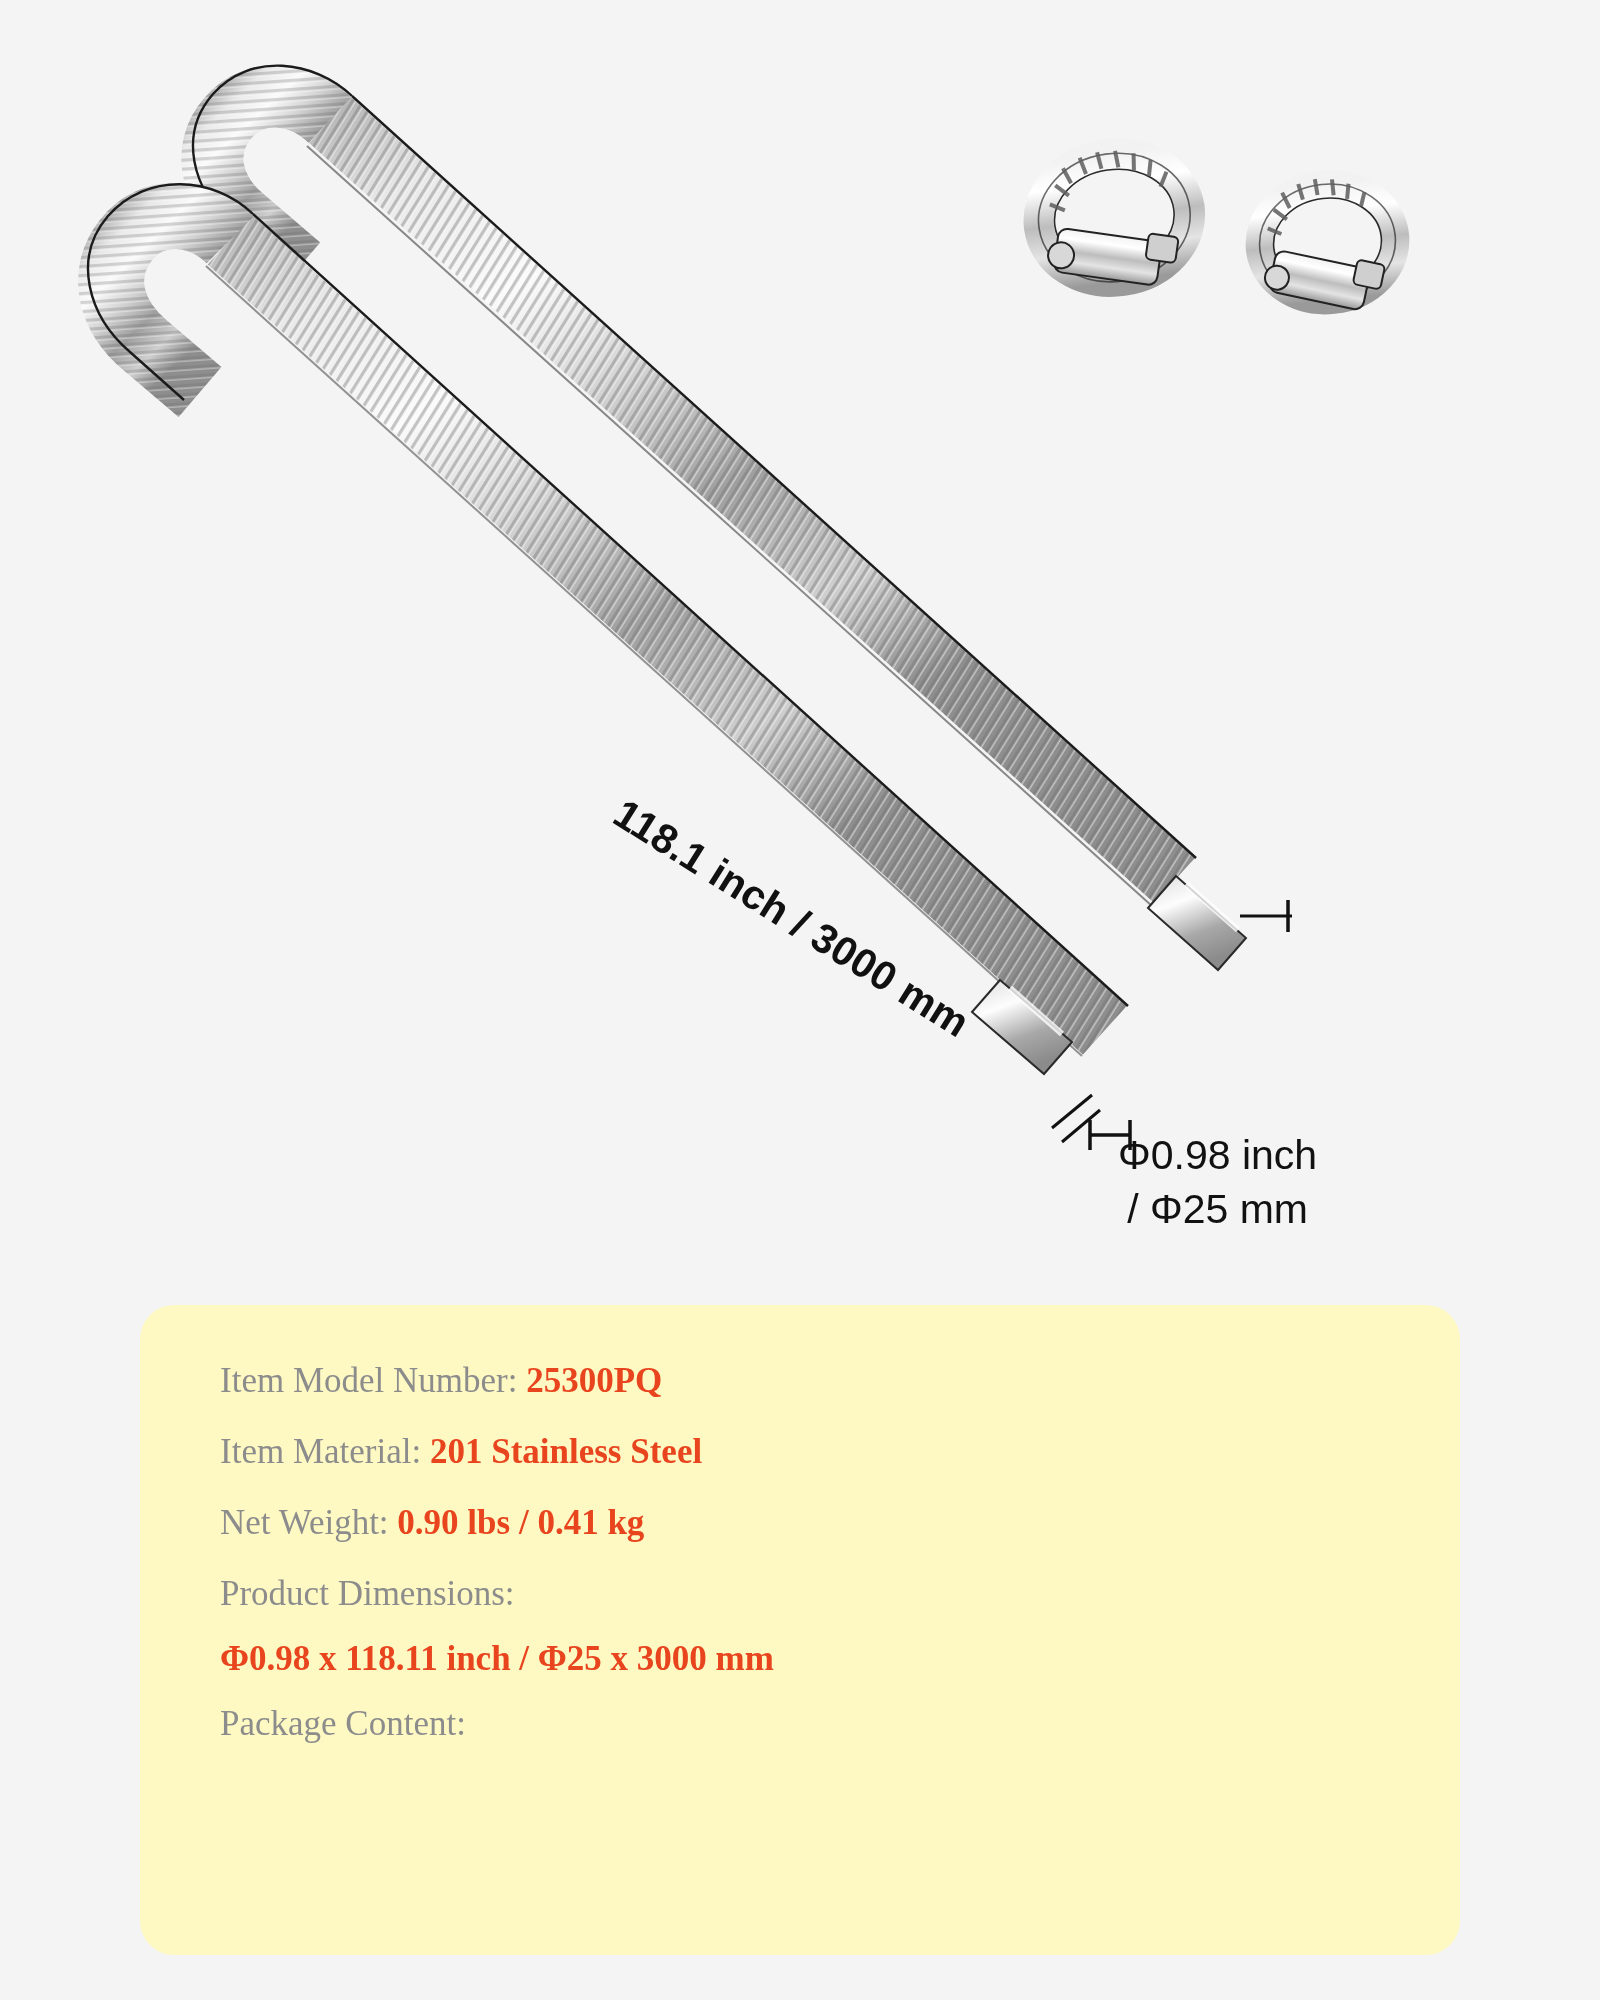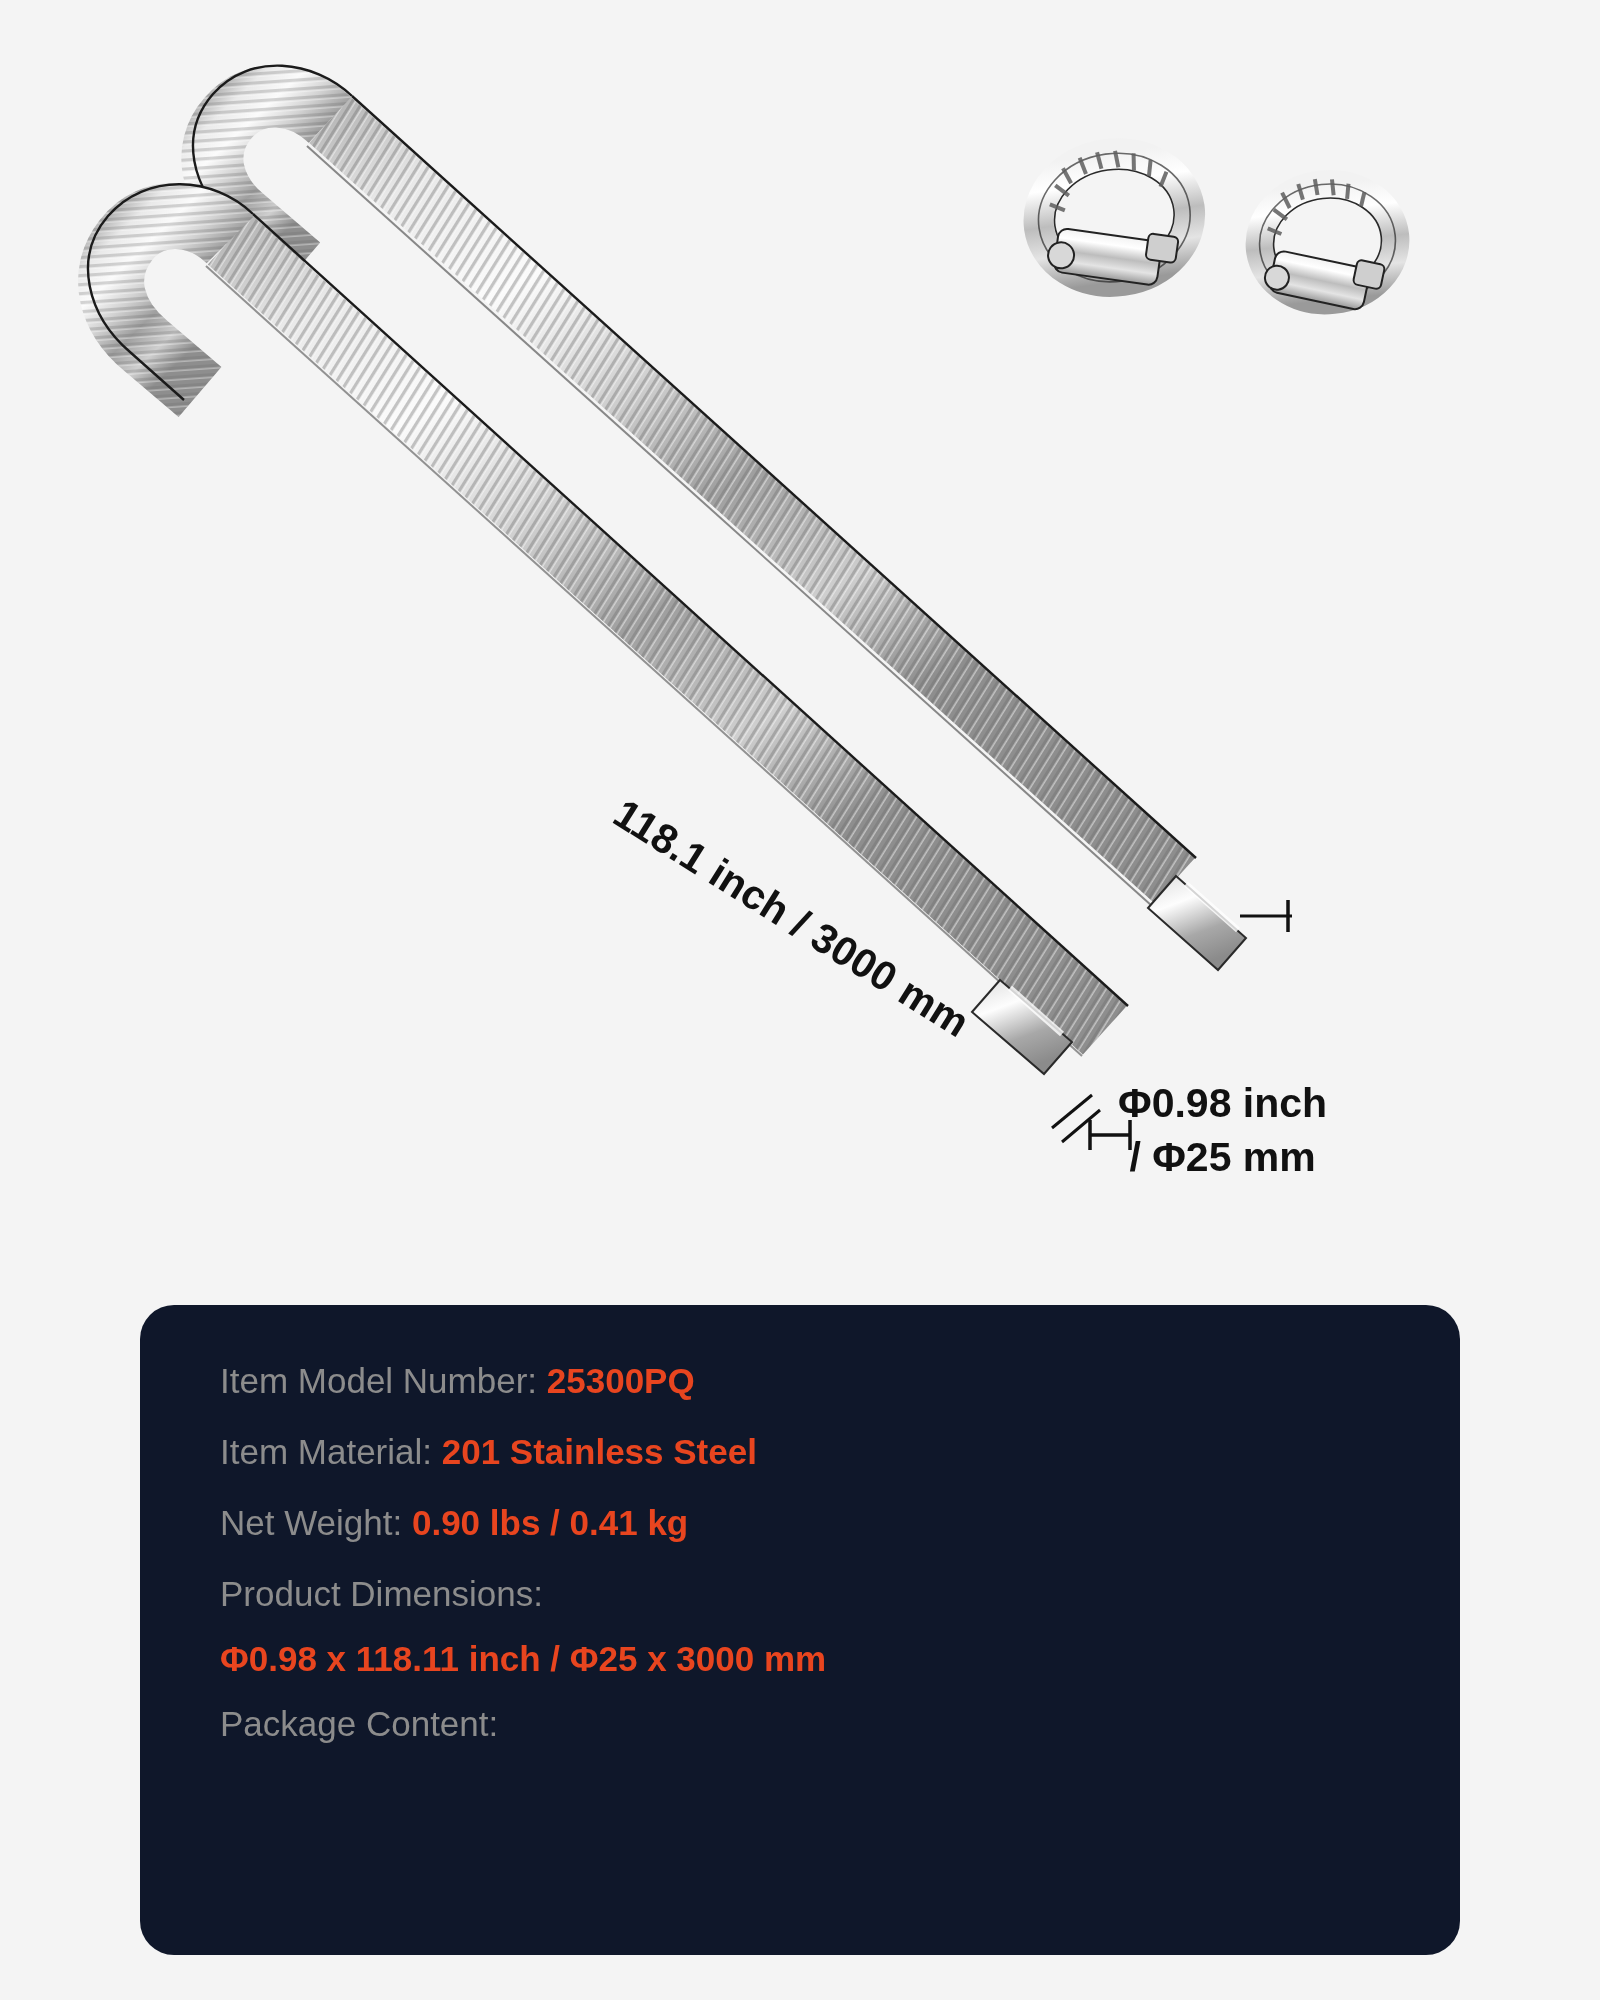--- a/index.html
+++ b/index.html
@@ -40,44 +40,45 @@
     font-weight: 700;
     color: #111;
     letter-spacing: 0.2px;
     transform: rotate(32deg);
     transform-origin: left top;
     white-space: nowrap;
   }
   .dim-dia {
     position: absolute;
     left: 1118px;
-    top: 1076px;
+    top: 1128px;
     font-size: 41px;
-    font-weight: 700;
+    font-weight: 400;
     color: #111;
     line-height: 1.32;
     text-align: center;
     white-space: nowrap;
   }
   .dim-dia .line2 {
     display: block;
     text-align: center;
   }
 
   
   .spec-card {
     position: absolute;
     left: 140px;
     top: 1305px;
     width: 1320px;
     height: 650px;
-    background: #0f172a;
+    background: #fef9c3;
     border-radius: 34px;
     box-sizing: border-box;
     padding: 58px 80px 40px 80px;
+    font-family: Liberation Serif, serif;
   }
   .spec-row {
     font-size: 35px;
     line-height: 1.0;
     margin-bottom: 36px;
     white-space: nowrap;
   }
   .spec-label {
     color: #8c8c8c;
     font-weight: 400;

